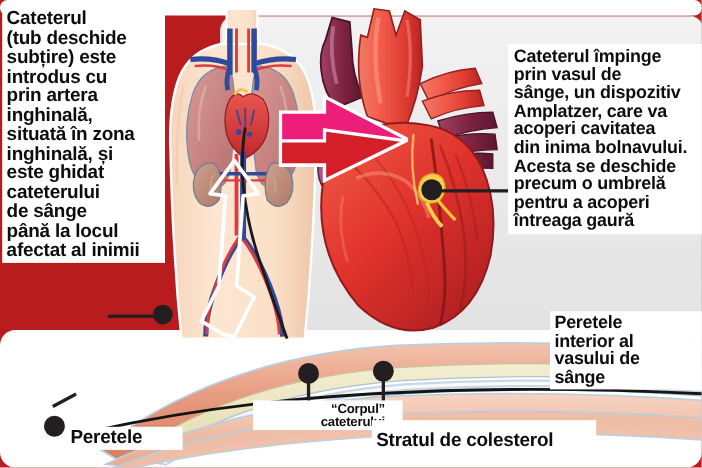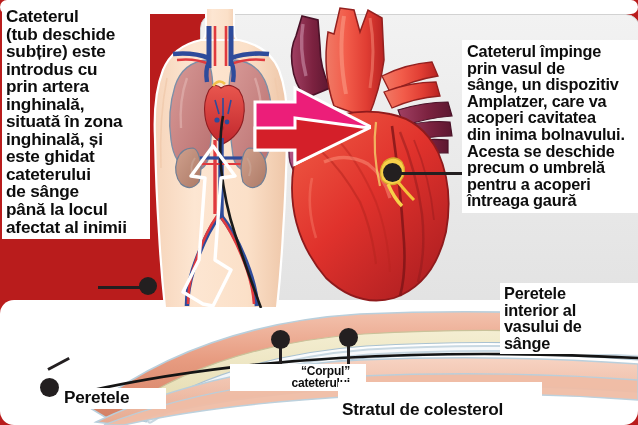--- a/index.html
+++ b/index.html
@@ -36,21 +36,21 @@
   .txt{position:absolute;background:#ffffff;color:#0d0d0d;
        font-weight:bold;line-height:1.02;letter-spacing:-0.2px;
        -webkit-font-smoothing:antialiased;}
   .txt span{display:block;white-space:nowrap;}
 
   #tx-left{left:2px;top:6px;width:140px;font-size:17.2px;padding:2px 4px 3px 4px;}
   #tx-right{left:462px;top:40px;width:176px;font-size:16.3px;padding:3px 4px 4px 5px;}
   #tx-wall{left:500px;top:283px;width:138px;font-size:16.3px;padding:2px 4px 3px 4px;}
   #tx-cateter{left:60px;top:388px;width:98px;font-size:17.2px;padding:1px 4px 2px 4px;}
   #tx-corpul{left:230px;top:364px;width:116px;font-size:12px;padding:1px 16px 2px 4px;text-align:right;}
-  #tx-colesterol{left:338px;top:382px;width:196px;font-size:17.2px;padding:19px 4px 2px 4px;}
+  #tx-colesterol{left:338px;top:382px;width:196px;font-size:17.2px;padding:9px 4px 2px 4px;}
 </style>
 </head>
 <body>
 
 <div id="stage">
 
   <div class="panel" id="panel-top"></div>
   <div class="panel" id="panel-strip"></div>
   <div class="panel" id="panel-bottom"></div>
 

